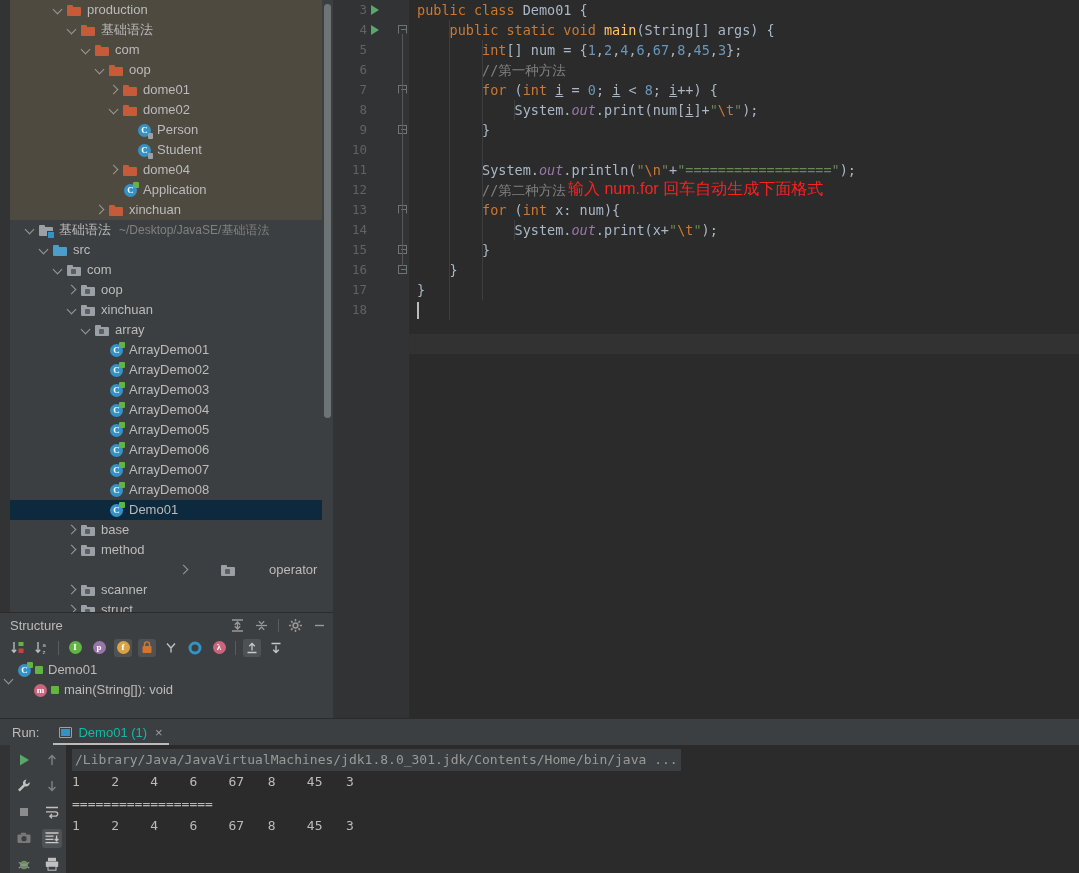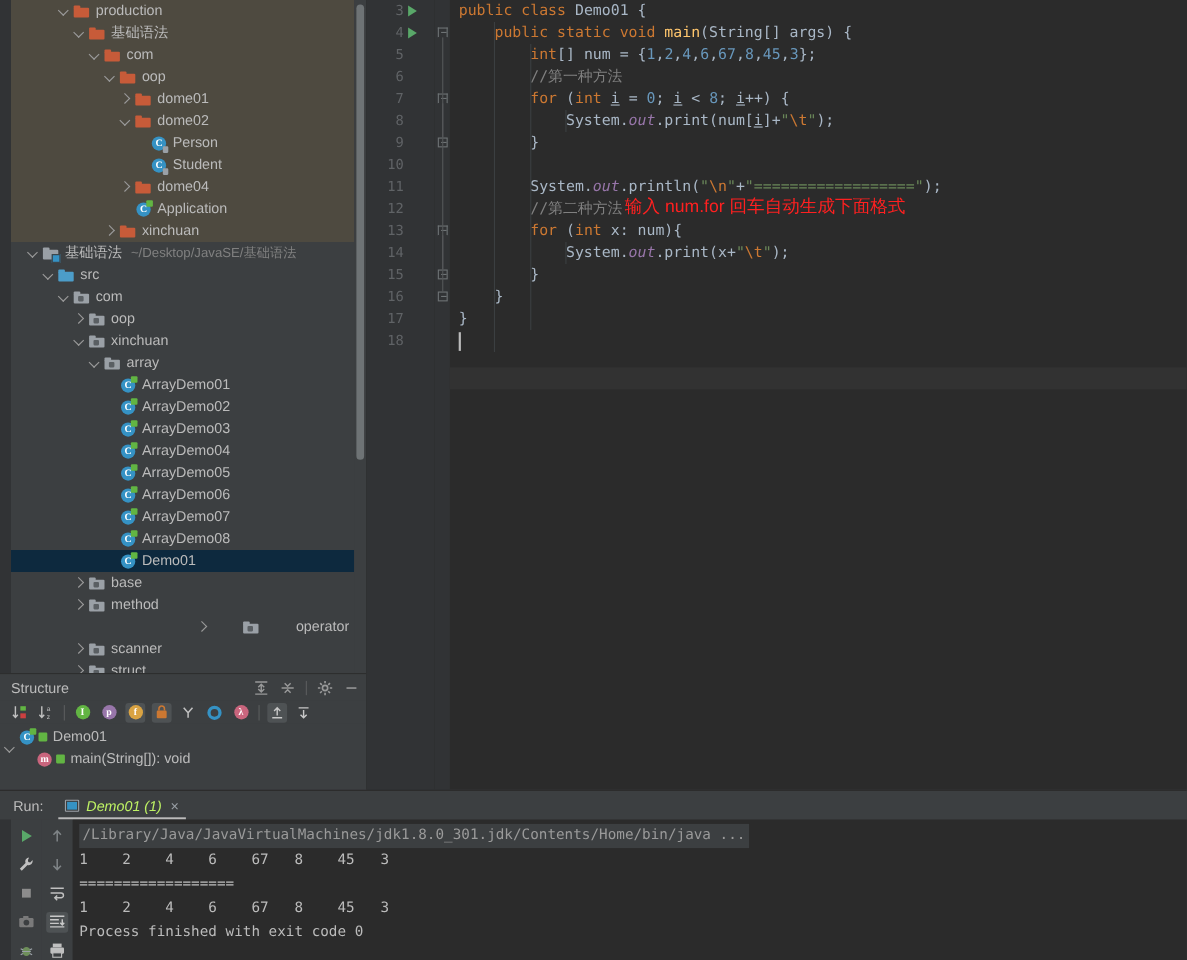--- a/index.html
+++ b/index.html
@@ -198,21 +198,21 @@
   }
   #run-tab .tabunder {
     position:absolute; left:0; bottom:0; width:100%; height:2px; background:#BBBBBB;
   }
   .tabico {
     width:13px; height:11px; border:1.5px solid #9AA0A6; border-radius:1px; position:relative;
   }
   .tabico::after {
     content:""; position:absolute; left:1px; top:1px; right:1px; bottom:1px; background:#3592C4;
   }
-  #run-tab .tabtext { font-size:13px; color:#bef264;font-style:italic; }
+  #run-tab .tabtext { font-size:13px; color:#14b8a6; }
   .tabclose { color:#9AA0A6; font-size:13px; padding-left:2px; }
 
   #run-body { position:absolute; left:0; top:26px; width:1079px; height:129px; }
   #run-left-strip {
     position:absolute; left:0; top:0; width:10px; height:129px; background:#313335;
   }
   #run-toolbar-1 {
     position:absolute; left:10px; top:0; width:28px; height:129px;
     display:flex; flex-direction:column; align-items:center; padding-top:5px; gap:7px;
     background:#3C3F41;
@@ -969,17 +969,17 @@
           </svg>
         </span>
         <span class="rbtn">
           <svg width="16" height="16" viewBox="0 0 16 16">
             <rect x="4" y="1.8" width="8" height="3.4" fill="#C0C0C0"></rect>
             <rect x="1.8" y="5.4" width="12.4" height="5.6" rx="1" fill="#C0C0C0"></rect>
             <rect x="4" y="10.2" width="8" height="4" fill="#3C3F41" stroke="#C0C0C0" stroke-width="1"></rect>
           </svg>
         </span>
       </div>
-      <div id="console"><div class="cline cmdline">/Library/Java/JavaVirtualMachines/jdk1.8.0_301.jdk/Contents/Home/bin/java ...</div><div class="cline">1    2    4    6    67   8    45   3</div><div class="cline">==================</div><div class="cline">1    2    4    6    67   8    45   3</div><div class="cline">Process finished with exit code 0</div></div>
+      <div id="console"><div class="cline cmdline">/Library/Java/JavaVirtualMachines/jdk1.8.0_301.jdk/Contents/Home/bin/java ...</div><div class="cline">1    2    4    6    67   8    45   3</div><div class="cline">==================</div><div class="cline">1    2    4    6    67   8    45   3</div></div>
     </div>
   </div>
 
 </div>
 
 </body></html>

